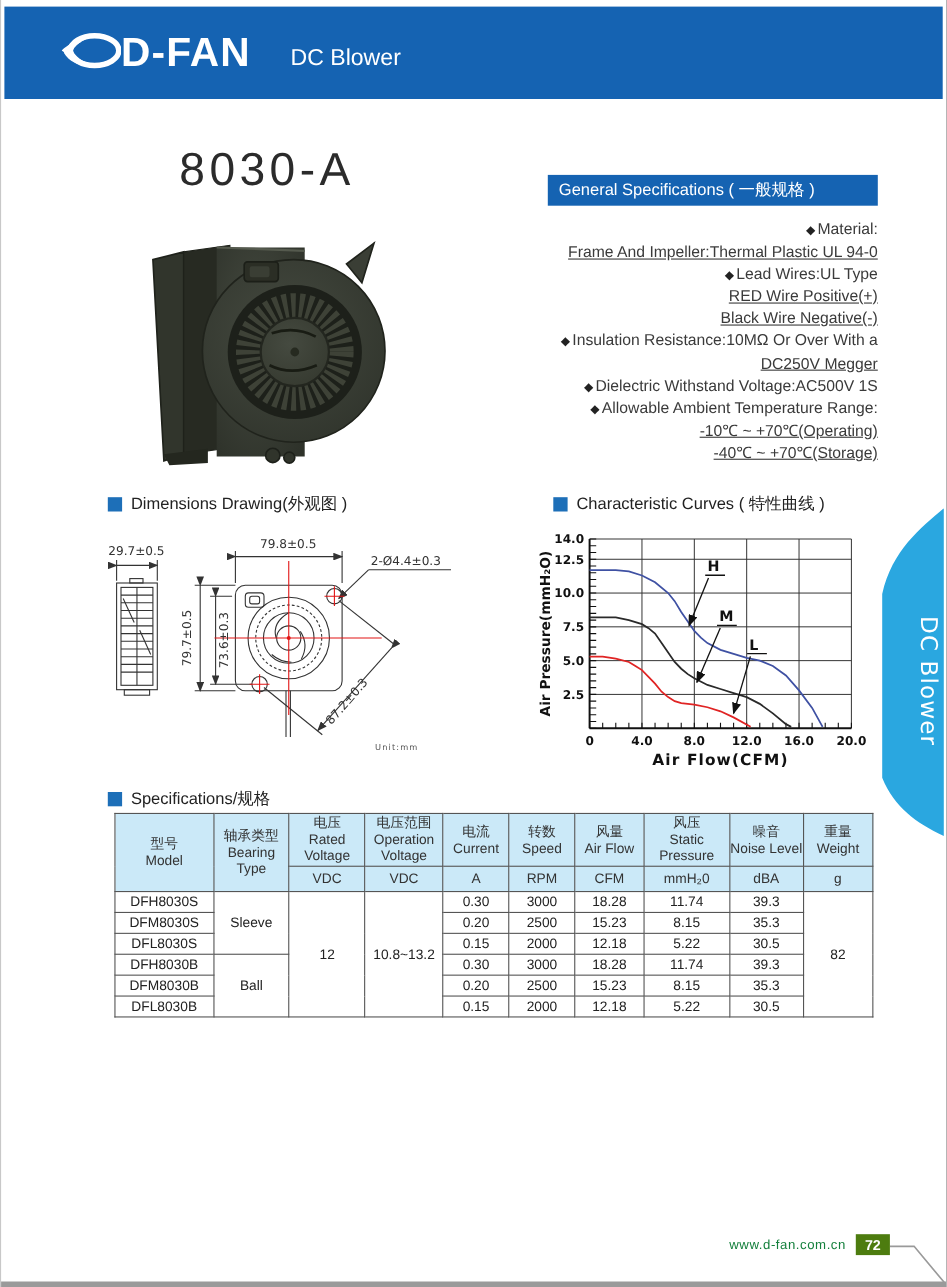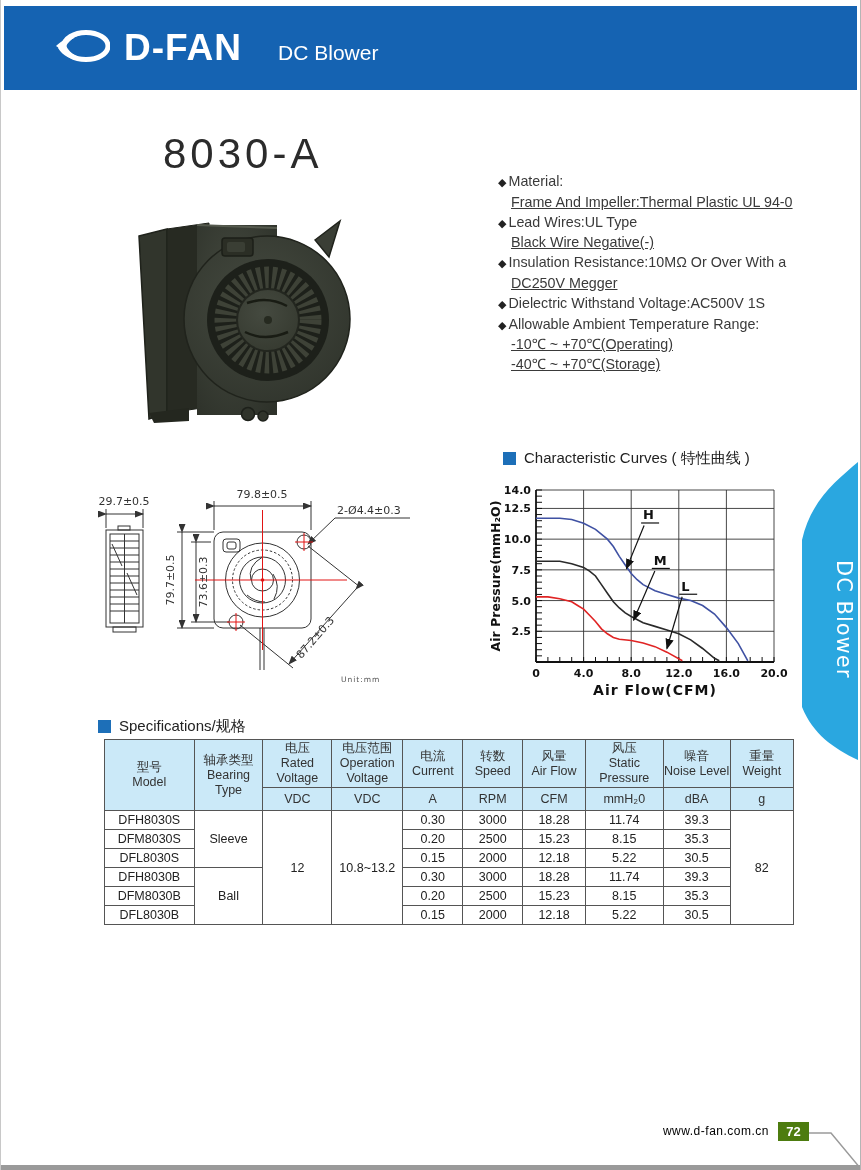--- a/index.html
+++ b/index.html
@@ -5,55 +5,55 @@
   html,body{margin:0;padding:0;background:#e8e8e8;}
   .page{position:relative;width:861px;height:1170px;background:#fff;margin:0 auto;
         font-family:"Liberation Sans",sans-serif;overflow:hidden;
         border-left:1px solid #c8c8c8;border-right:1px solid #b5b5b5;box-sizing:border-box;}
   .bottom-bar{position:absolute;left:0;right:0;bottom:0;height:5px;background:#9a9a9a;}
 
   
   .topbar{position:absolute;top:6px;left:3px;right:3px;height:84px;background:#1563b2;
           display:flex;align-items:center;color:#fff;}
   .logo-wrap{display:flex;align-items:center;margin-left:52px;}
-  .brand{font-size:37px;font-weight:bold;letter-spacing:1px;margin-left:14px;}
+  .brand{font-size:37px;font-weight:bold;letter-spacing:1px;margin-left:0;}
   .size-title{font-size:34px;font-weight:normal;letter-spacing:1px;margin-left:62px;}
   .product-type{font-size:21px;margin-left:36px;margin-top:10px;}
 
   
   .model-title{position:absolute;left:162px;top:130px;font-size:42px;color:#2b2b2b;
                letter-spacing:4px;font-weight:normal;}
   .photo{position:absolute;left:126px;top:208px;}
 
   
   .gs{position:absolute;left:497px;top:159px;width:300px;}
   .gs-bar{background:#1563b2;color:#fff;font-size:15px;padding:4px 10px 5px;}
   .gs-list{list-style:none;margin:13px 0 0;padding:0;font-size:14.3px;color:#3a3a3a;
-           line-height:19.8px;}
+           line-height:19.8px;text-align:right;}
   .gs-list li.c{padding-left:13px;text-decoration:underline;}
   .gs-list li.b::before{content:"◆";font-size:11px;margin-right:2px;color:#222;}
 
   
   .sec{position:absolute;display:flex;align-items:center;gap:8px;font-size:15px;color:#222;}
   .sq{width:13px;height:13px;background:#1d6fb8;display:inline-block;}
 
   
   .side-tab{position:absolute;left:798px;top:462px;}
 
   
   .spec-table-wrap{position:absolute;left:103px;top:739px;width:690px;}
   table.spec{border-collapse:collapse;width:100%;table-layout:fixed;font-size:12.5px;color:#222;}
   table.spec th,table.spec td{border:1px solid #555;text-align:center;padding:0;}
   table.spec thead th{background:#cbe9f8;font-weight:normal;color:#333;}
   .h-main{height:48px;line-height:15px;}
   .h-unit th{height:22px;}
   table.spec tbody td{height:18px;background:#fff;}
 
   
-  .footer-site{position:absolute;right:91px;top:1124px;font-size:12px;color:#000000;letter-spacing:.5px;}
+  .footer-site{position:absolute;right:91px;top:1124px;font-size:12px;color:#15803d;letter-spacing:.5px;}
   .footer-page{position:absolute;left:777px;top:1122px;width:31px;height:19px;background:#4d7c0f;
                color:#fff;font-size:13px;font-weight:bold;text-align:center;line-height:19px;}
   .footer-line{position:absolute;left:808px;top:1122px;}
 
   .chart-box{position:absolute;left:488px;top:476px;}
   .dim-box{position:absolute;left:88px;top:478px;text-align:right;}
   svg text{font-family:"DejaVu Sans","Liberation Sans",sans-serif;}
 </style>
 </head>
 <body>
@@ -102,34 +102,40 @@
       <path d="M120,95 Q141,88 160,98" stroke="#191c14" stroke-width="2.5" fill="none"></path>
       <path d="M118,124 Q138,134 161,124" stroke="#191c14" stroke-width="2.5" fill="none"></path>
       <circle cx="141" cy="112" r="4" fill="#262a20"></circle>
       <polygon points="22,205 62,200 62,213 27,215" fill="#24271f"></polygon>
       <circle cx="121" cy="206" r="6.5" fill="#30342b" stroke="#1d201a" stroke-width="1.5"></circle>
       <circle cx="136" cy="208" r="5" fill="#30342b" stroke="#1d201a" stroke-width="1.5"></circle>
     </svg>
   </div>
 
   <div class="gs">
+    <div class="gs-bar">General Specifications ( 一般规格 )</div>
     <ul class="gs-list">
       <li class="b">Material:</li>
       <li class="c">Frame And Impeller:Thermal Plastic UL 94-0</li>
       <li class="b">Lead Wires:UL Type</li>
+      <li class="c">RED Wire Positive(+)</li>
       <li class="c">Black Wire Negative(-)</li>
       <li class="b">Insulation Resistance:10MΩ Or Over With a</li>
       <li class="c">DC250V Megger</li>
       <li class="b">Dielectric Withstand Voltage:AC500V 1S</li>
       <li class="b">Allowable Ambient Temperature Range:</li>
       <li class="c">-10℃ ~ +70℃(Operating)</li>
       <li class="c">-40℃ ~ +70℃(Storage)</li>
     </ul>
   </div>
 
+  <div class="sec" style="left: 97px; top: 449px; position: absolute;">
+    <span class="sq"></span>
+    <span>Dimensions Drawing(外观图 )</span>
+  </div>
   <div class="sec" style="left: 502px; top: 449px; position: absolute;">
     <span class="sq"></span>
     <span>Characteristic Curves ( 特性曲线 )</span>
   </div>
   <div class="sec" style="left: 97px; top: 717px; position: absolute;">
     <span class="sq"></span>
     <span>Specifications/规格</span>
   </div>
 
   <div class="dim-box">

